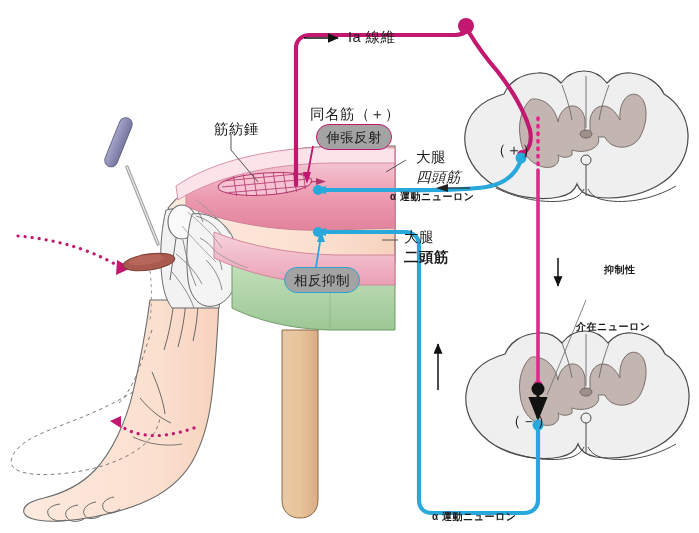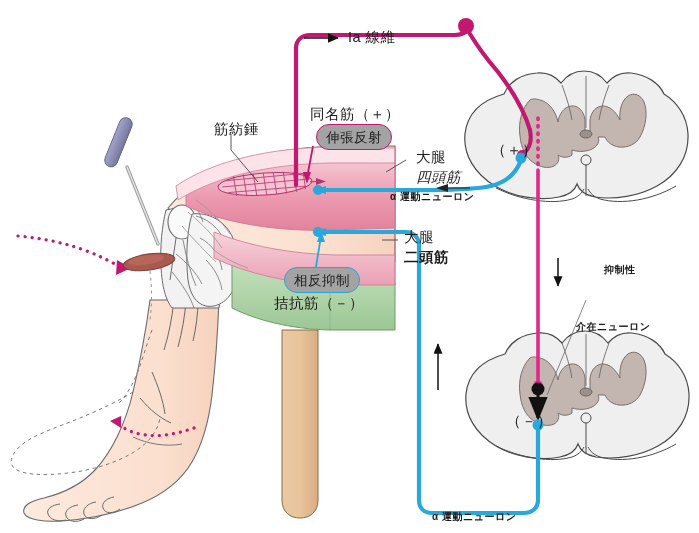--- a/index.html
+++ b/index.html
@@ -367,21 +367,20 @@
   <div class="lbl lbl-14" style="left:416px; top:148px;">大腿</div>
   <div class="lbl lbl-14" style="left:416px; top:168px;font-style:italic;">四頭筋</div>
 
   <div class="lbl lbl-13" style="left:390px; top:191px;">α 運動ニューロン</div>
 
   <div class="lbl lbl-14" style="left:404px; top:228px;">大腿</div>
   <div class="lbl lbl-14" style="left:404px; top:248px;font-weight:bold;">二頭筋</div>
 
   <div class="pill pill-blue" style="left:284px; top:267px;">相反抑制</div>
 
-  <div class="lbl lbl-14" style="left:274px; top:294px;">拮抗筋（－）</div>
 
   <div class="lbl lbl-13" style="left:576px; top:264px;margin-left:28px;">抑制性</div>
   <div class="lbl lbl-13" style="left:576px; top:285px;margin-top:36px;">介在ニューロン</div>
 
   <div class="lbl lbl-13" style="left:432px; top:511px;">α 運動ニューロン</div>
 
   <div class="sign" style="left:491px; top:141px;">（＋）</div>
 
   <div class="sign" style="left:506px; top:412px;">（－）</div>
 

